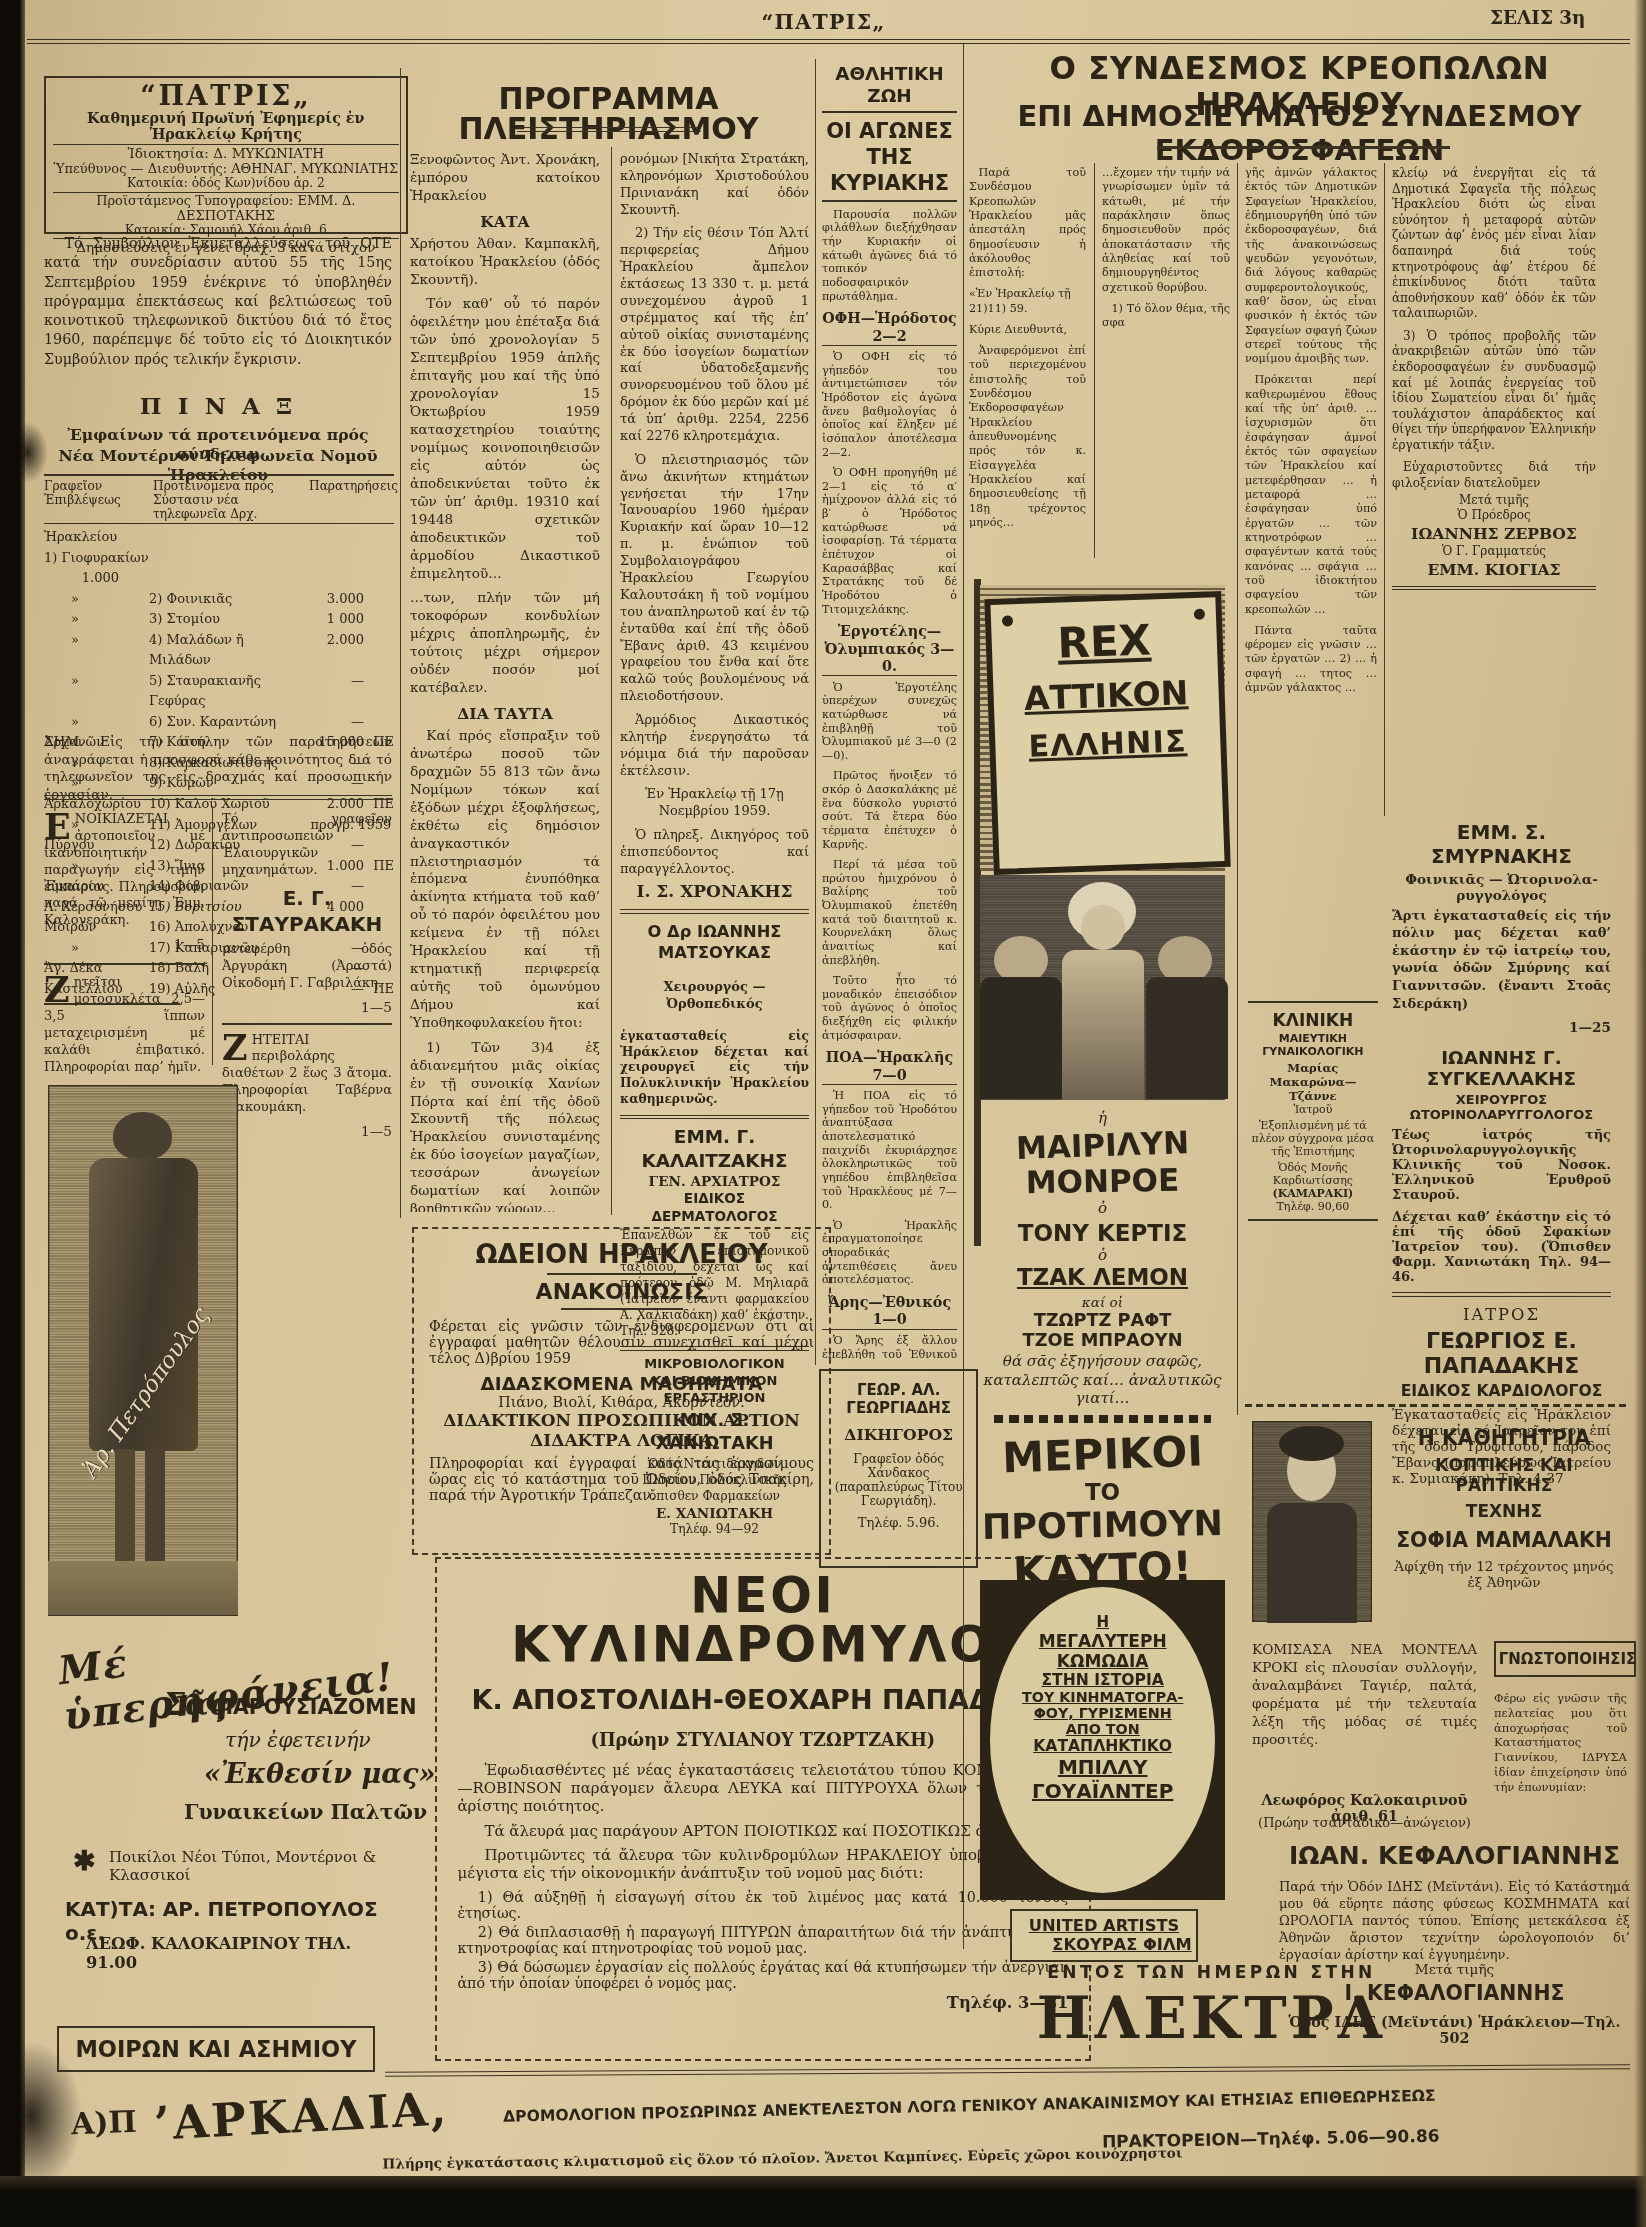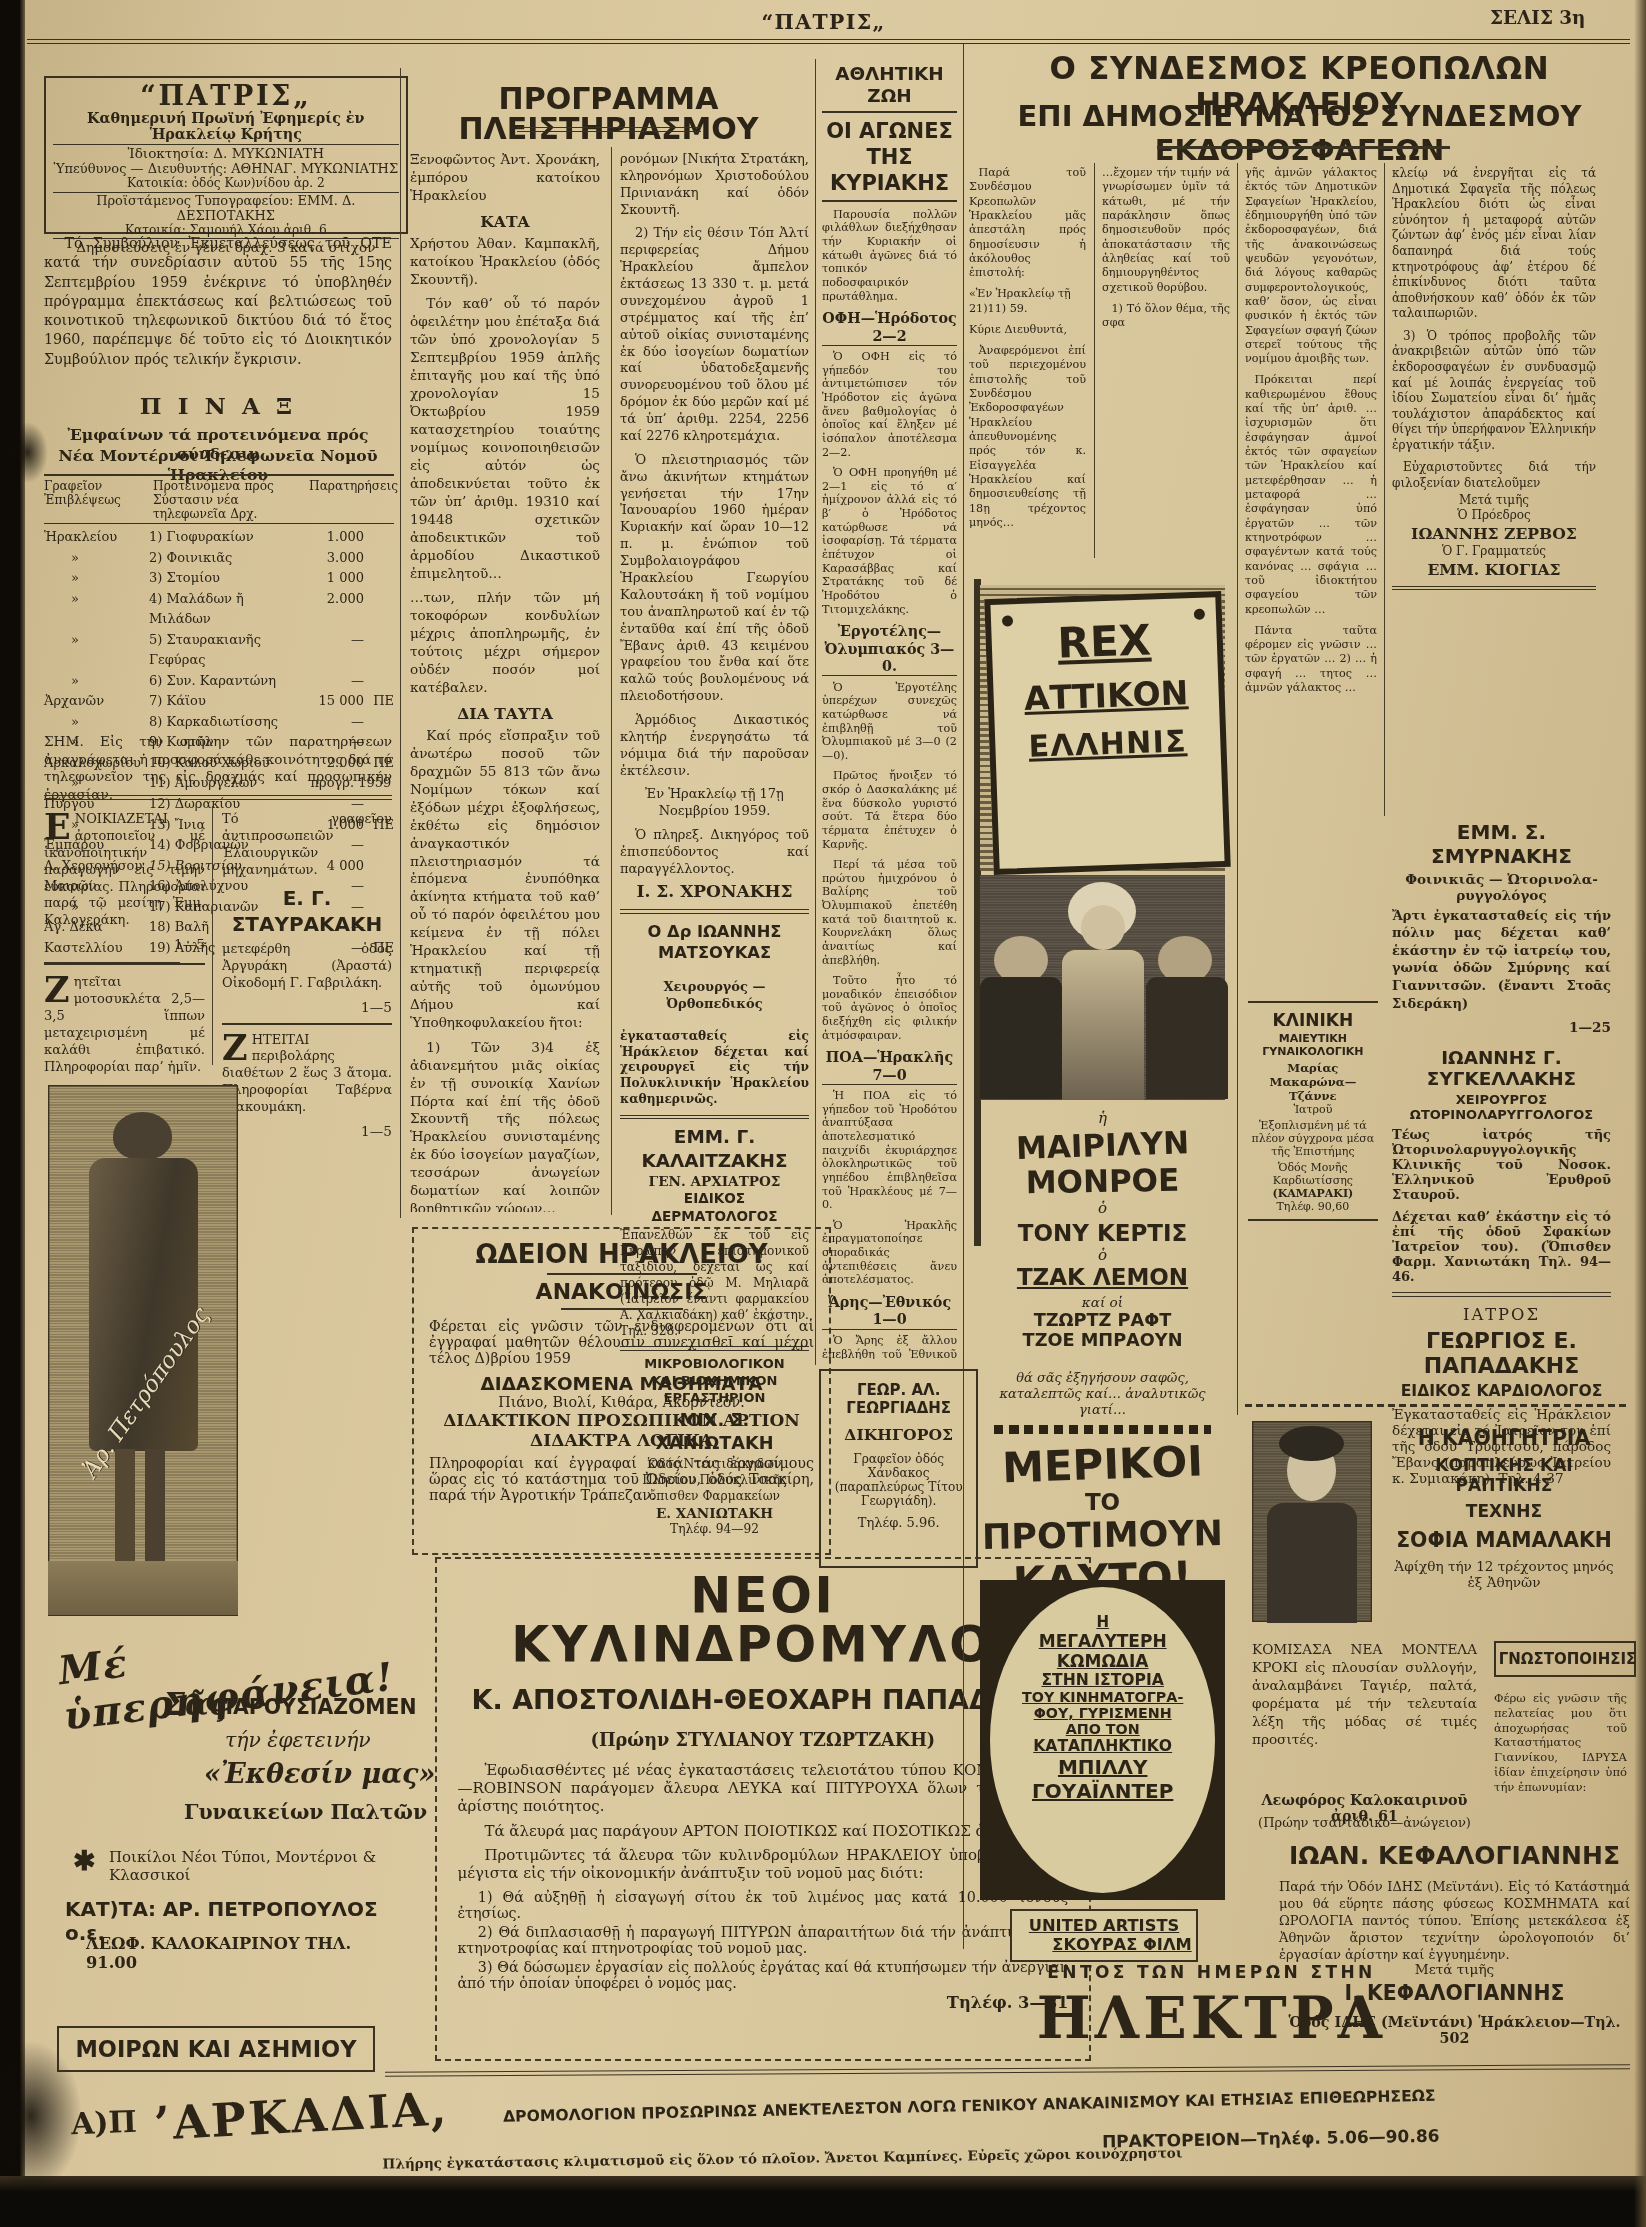--- a/index.html
+++ b/index.html
@@ -54,21 +54,21 @@
   <div class="t c b" style="left:44px;top:425px;width:348px;font-size:15.6px;">Ἐμφαίνων τά προτεινόμενα πρός σύνδεσιν</div>
   <div class="t c b" style="left:44px;top:446px;width:348px;font-size:15.6px;">Νέα Μοντέρνοι Τηλεφωνεῖα Νομοῦ Ἡρακλείου</div>
 
   <div class="t" style="left:44px;top:474px;width:350px;">
     <div style="display:flex;border-top:2px double #3a3220;border-bottom:1.4px solid #3a3220;font-size:12.2px;padding:2.7px 0;">
       <span style="width:109px;">Γραφεῖον Ἐπιβλέψεως</span>
       <span style="width:156px;">Προτεινόμενα πρός Σύστασιν νέα τηλεφωνεῖα Δρχ.</span>
       <span style="width:82px;">Παρατηρήσεις</span>
     </div>
     <div style="font-size:13px;line-height:1.58;padding-top:2.7px;">
-      <div style="display:flex;">
+      <div style="display:flex;flex-direction:column;">
           <span style="width:105px;">Ἡρακλείου</span>
           <span style="flex:1;">1) Γιοφυρακίων</span>
           <span style="width:75px;text-align:right;">1.000</span>
           <span style="width:30px;text-align:right;"></span>
         </div>
       <div style="display:flex;">
           <span style="width:105px;text-indent:27px;">»</span>
           <span style="flex:1;">2) Φοινικιᾶς</span>
           <span style="width:75px;text-align:right;">3.000</span>
           <span style="width:30px;text-align:right;"></span>
@@ -376,21 +376,21 @@
       <span style="font-style:italic;font-size:15px;">ἡ</span>
       <div class="b sans" style="font-size:31px;transform:rotate(-2deg);">ΜΑΙΡΙΛΥΝ</div>
       <div class="b sans" style="font-size:31px;transform:rotate(-1deg);">ΜΟΝΡΟΕ</div>
       <span style="font-style:italic;font-size:15px;">ὁ</span>
       <div class="b sans" style="font-size:23px;margin-top:2.7px;">ΤΟΝΥ ΚΕΡΤΙΣ</div>
       <span style="font-style:italic;font-size:15px;">ὁ</span>
       <div class="b sans u" style="font-size:23px;">ΤΖΑΚ ΛΕΜΟΝ</div>
       <div style="font-style:italic;font-size:13.6px;margin-top:4.1px;">καί οἱ</div>
       <div class="b sans" style="font-size:17.7px;">ΤΖΩΡΤΖ ΡΑΦΤ</div>
       <div class="b sans" style="font-size:17.7px;">ΤΖΟΕ ΜΠΡΑΟΥΝ</div>
-      <div style="font-style:italic;font-size:13px;margin-top:20px;line-height:1.25;">θά σᾶς ἐξηγήσουν σαφῶς, καταλεπτῶς καί… ἀναλυτικῶς γιατί…</div>
+      <div style="font-style:italic;font-size:15px;margin-top:2px;line-height:1.25;">θά σᾶς ἐξηγήσουν σαφῶς, καταλεπτῶς καί… ἀναλυτικῶς γιατί…</div>
       <div style="height:8.2px;margin:6.8px 13.6px;background-image:repeating-linear-gradient(90deg,#2a2316 0 9.5px,rgba(0,0,0,0) 9.5px 15px);"></div>
       <div class="b sans" style="font-size:42px;transform:rotate(-2deg);">ΜΕΡΙΚΟΙ</div>
       <div class="b sans" style="font-size:23px;">ΤΟ</div>
       <div class="b sans" style="font-size:35px;transform:rotate(-1deg);">ΠΡΟΤΙΜΟΥΝ</div>
       <div class="b sans" style="font-size:42px;transform:rotate(-2deg);">ΚΑΥΤΟ!</div>
       <div class="b sans" style="font-size:13px;letter-spacing:3.4px;background:#2a2316;color:#d8c89c;padding:3.4px 0;margin:6.8px 5.4px 0;">SOME LIKE IT HOT</div>
     </div>
     <div style="position:absolute;left:11px;top:1015px;width:245px;height:320px;background:#2a2316;">
       <div style="position:absolute;left:10.2px;top:6.8px;width:225px;height:306px;border-radius:50%;background:#d9cba0;text-align:center;padding-top:26px;box-sizing:border-box;">
         <div class="b sans u" style="font-size:15px;">Η</div>

